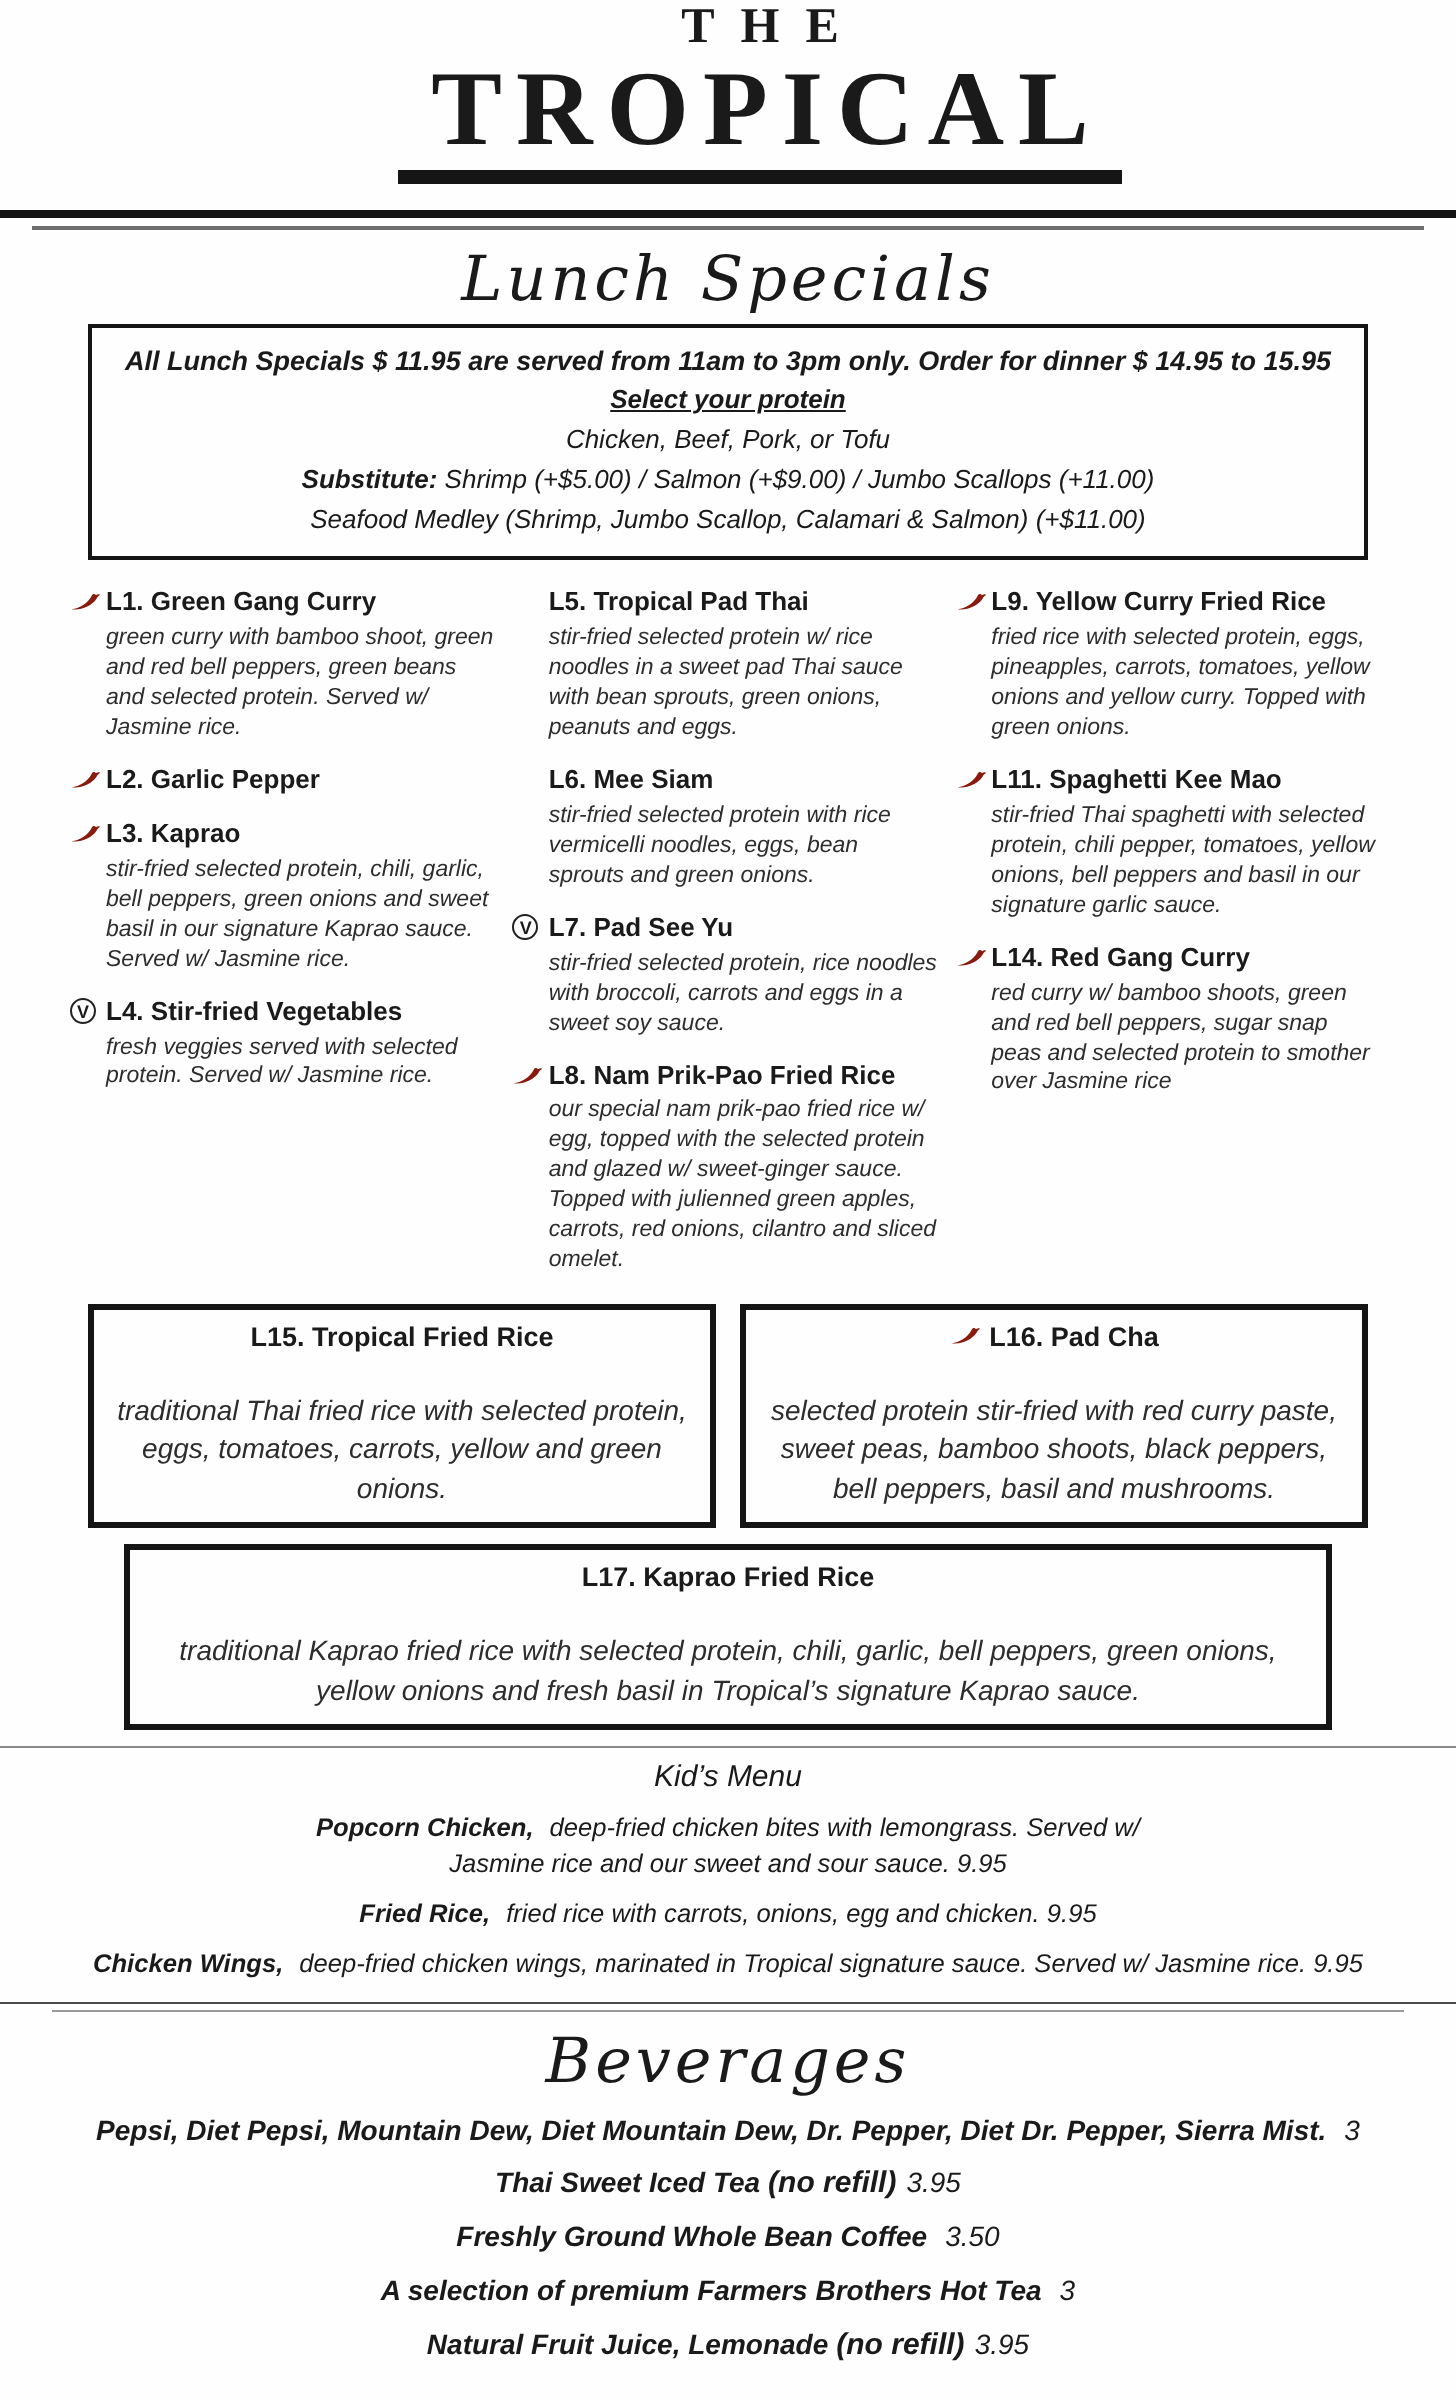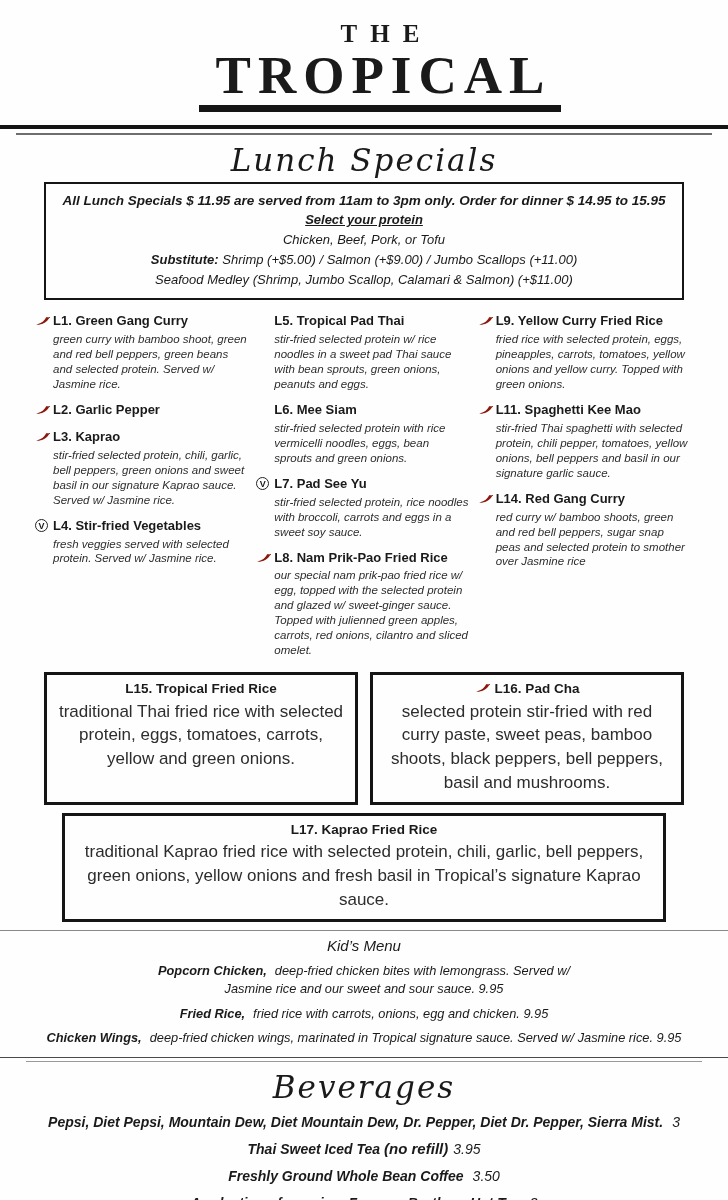--- a/index.html
+++ b/index.html
@@ -1,19 +1,19 @@
 <!DOCTYPE html>
 <html><head>
 <meta charset="utf-8">
 <style>
   html,body{margin:0;padding:0;background:#e8e8e8;}
   .page{width:728px;height:1200px;margin:0 auto;background:#fefefe;color:#1a1a1a;
         font-family:"Liberation Sans",sans-serif;overflow:hidden;position:relative;}
   
-  header{text-align:center;padding-top:20px;margin-left:32px;}
+  header{text-align:center;margin-left:32px;}
   .logo-the{font-family:"Liberation Serif",serif;font-weight:700;font-size:25px;
             letter-spacing:13px;text-indent:13px;line-height:1.1;}
   .logo-name{display:inline-block;font-family:"Liberation Serif",serif;font-weight:700;
              font-size:53px;letter-spacing:7px;text-indent:7px;line-height:1.02;
              border-bottom:7px solid #151515;padding:0 10px 3px;}
   .logo-sub{font-size:18px;letter-spacing:9px;text-indent:9px;margin-top:9px;color:#242424;}
   
   .rule-thick{height:4px;background:#141414;margin-top:13px;}
   .rule-thin{height:2px;background:#6e6e6e;margin:4px 16px 0;}
   .rule-gray{height:1px;background:#8a8a8a;margin-top:8px;}
@@ -39,21 +39,21 @@
   .item-desc{font-style:italic;font-size:11.5px;line-height:1.3;color:#2d2d2d;margin:2px 0 0;}
   .veg{display:inline-block;width:13px;height:13px;border:1.5px solid #222;border-radius:50%;
        font-style:normal;font-weight:700;font-size:9px;line-height:13px;text-align:center;
        background:#fff;box-sizing:border-box;vertical-align:baseline;}
   .chili svg{display:inline-block;vertical-align:baseline;}
   
   .boxes-row{display:flex;gap:12px;margin:4px 44px 0;}
   .item-box{border:3px solid #151515;flex:1;padding:5px 10px 7px;text-align:center;}
   .box-title{font-weight:700;font-size:13.5px;line-height:1.3;}
   .box-title .chili{margin-right:4px;}
-  .box-desc{font-size:17px;line-height:1.4;color:#2d2d2d;margin:2px 0 0;}
+  .box-desc{font-style:italic;font-size:14px;line-height:1.4;color:#2d2d2d;margin:18px 0 0;}
   .full-box{margin:8px 62px 0;}
   
   .kids{text-align:center;margin-top:5px;}
   .kids-heading{font-style:italic;font-weight:400;font-size:15px;margin:6px 0 8px;}
   .kid-line{font-style:italic;font-size:12.8px;line-height:1.4;margin:7px auto;}
   .kid-line.narrow{max-width:440px;}
   .kid-name{font-weight:700;margin-right:8px;}
   
   .beverages{text-align:center;margin-top:2px;}
   .bev-line{font-style:italic;font-size:14px;margin:8px 0;line-height:1.25;}

